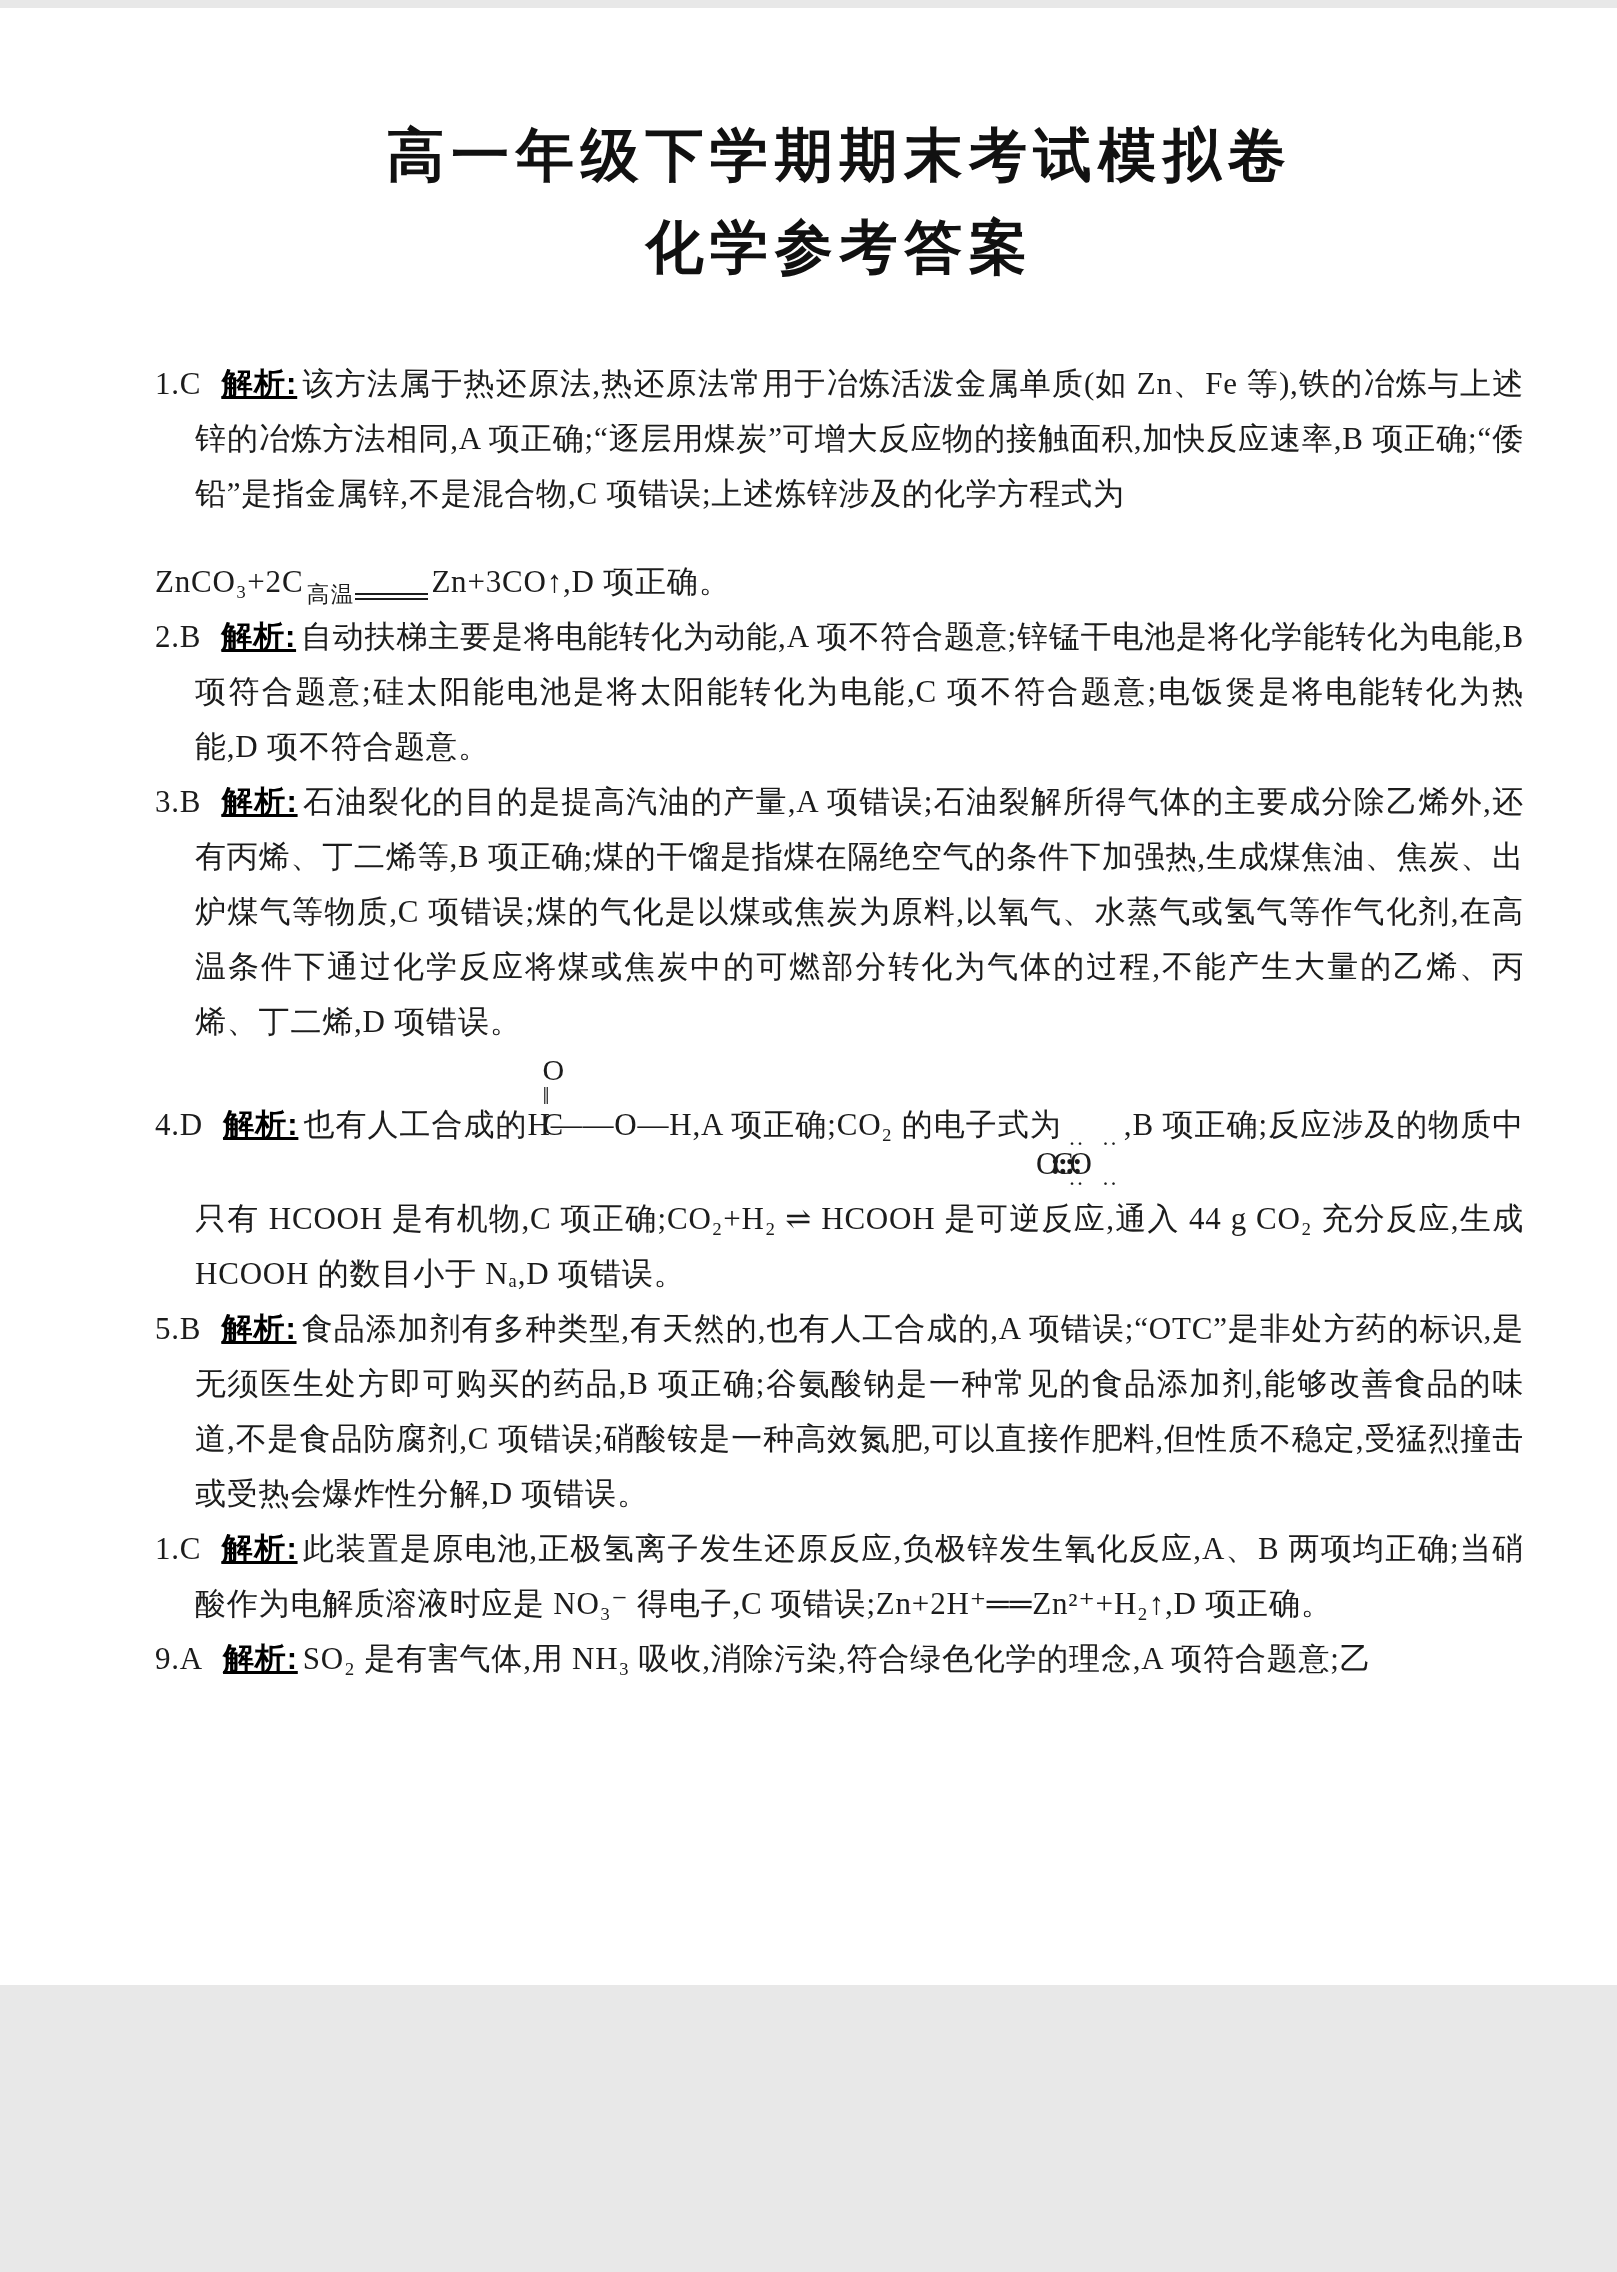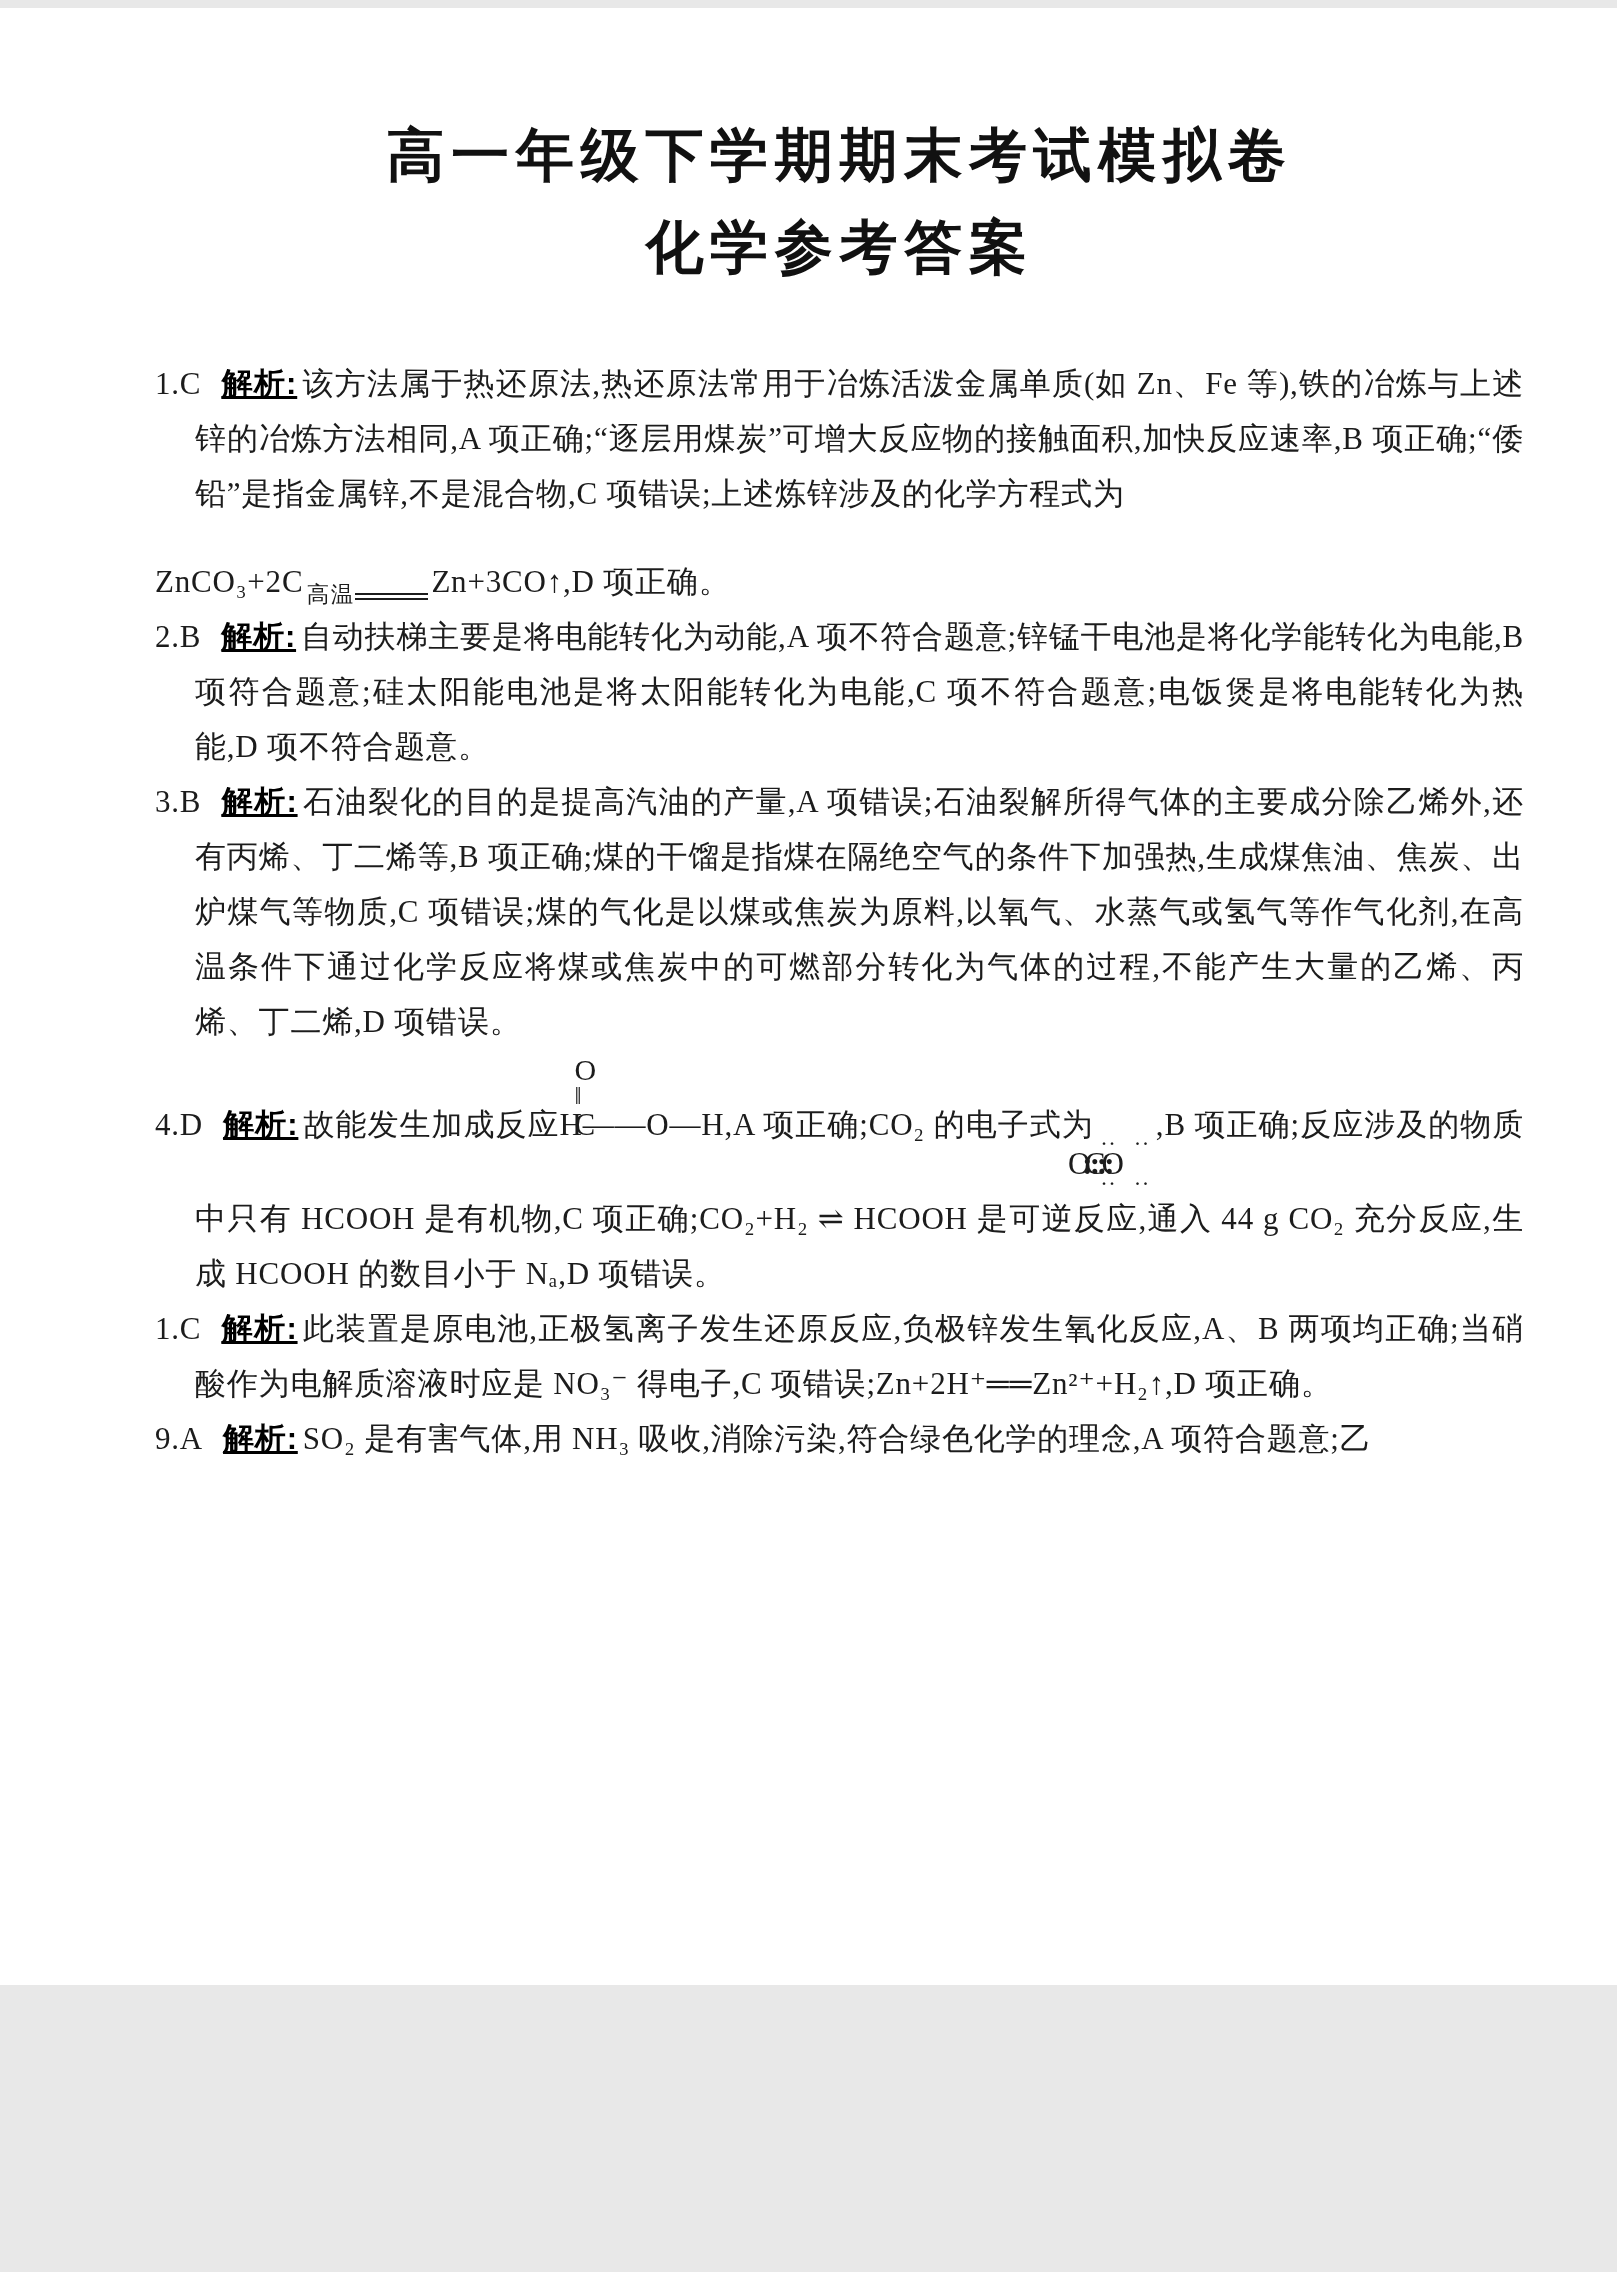--- a/index.html
+++ b/index.html
@@ -152,39 +152,40 @@
 
     <div class="eq-line"><span>ZnCO₃+2C</span><span class="cond-eq">
           <span class="cond">高温</span>
           <span class="dbl-line"></span>
         </span><span>Zn+3CO↑,D 项正确。</span></div>
 
     <p class="qa"><span class="qlabel">2.B</span><span class="jiexi">解析:</span><span>自动扶梯主要是将电能转化为动能,A 项不符合题意;锌锰干电池是将化学能转化为电能,B 项符合题意;硅太阳能电池是将太阳能转化为电能,C 项不符合题意;电饭煲是将电能转化为热能,D 项不符合题意。</span></p>
 
     <p class="qa"><span class="qlabel">3.B</span><span class="jiexi">解析:</span><span>石油裂化的目的是提高汽油的产量,A 项错误;石油裂解所得气体的主要成分除乙烯外,还有丙烯、丁二烯等,B 项正确;煤的干馏是指煤在隔绝空气的条件下加强热,生成煤焦油、焦炭、出炉煤气等物质,C 项错误;煤的气化是以煤或焦炭为原料,以氧气、水蒸气或氢气等作气化剂,在高温条件下通过化学反应将煤或焦炭中的可燃部分转化为气体的过程,不能产生大量的乙烯、丙烯、丁二烯,D 项错误。</span></p>
 
-    <p class="qa q4"><span class="qlabel">4.D</span><span class="jiexi">解析:</span><span>故能发生加成反应</span><span class="struct"><span>H—</span><span class="c-stack"><span class="above">
+    <p class="qa q4"><span class="qlabel">4.D</span><span class="jiexi">解析:</span><span>也有人工合成的</span><span class="struct"><span>H—</span><span class="c-stack"><span class="above">
               <span class="o-top">O</span>
               <span class="dbond">‖</span>
             </span><span>C</span></span><span>—O—H</span></span><span>,A 项正确;CO₂ 的电子式为</span><span class="lewis">
           <span class="lewis-o">
             <span class="ldots">··</span>
             <span>O</span>
             <span class="ldots">··</span>
           </span>
           <span class="lpair">::</span>
           <span>C</span>
           <span class="lpair">::</span>
           <span class="lewis-o">
             <span class="ldots">··</span>
             <span>O</span>
             <span class="ldots">··</span>
           </span>
         </span><span>,B 项正确;反应涉及的物质中只有 HCOOH 是有机物,C 项正确;CO₂+H₂ ⇌ HCOOH 是可逆反应,通入 44 g CO₂ 充分反应,生成 HCOOH 的数目小于 Nₐ,D 项错误。</span></p>
 
+    <p class="qa"><span class="qlabel">5.B</span><span class="jiexi">解析:</span><span>食品添加剂有多种类型,有天然的,也有人工合成的,A 项错误;“OTC”是非处方药的标识,是无须医生处方即可购买的药品,B 项正确;谷氨酸钠是一种常见的食品添加剂,能够改善食品的味道,不是食品防腐剂,C 项错误;硝酸铵是一种高效氮肥,可以直接作肥料,但性质不稳定,受猛烈撞击或受热会爆炸性分解,D 项错误。</span></p>
 
 
 
     <p class="qa"><span class="qlabel">1.C</span><span class="jiexi">解析:</span><span>此装置是原电池,正极氢离子发生还原反应,负极锌发生氧化反应,A、B 两项均正确;当硝酸作为电解质溶液时应是 NO₃⁻ 得电子,C 项错误;Zn+2H⁺══Zn²⁺+H₂↑,D 项正确。</span></p>
 
     <p class="qa"><span class="qlabel">9.A</span><span class="jiexi">解析:</span><span>SO₂ 是有害气体,用 NH₃ 吸收,消除污染,符合绿色化学的理念,A 项符合题意;乙</span></p>
 
   </div>
 
   <span class="footer-pagenum">· 1 ·</span>

